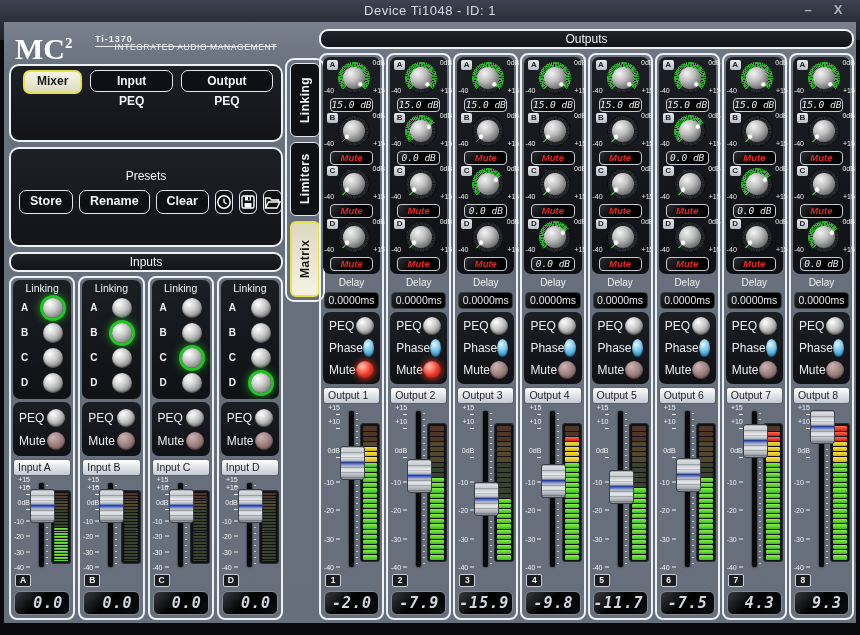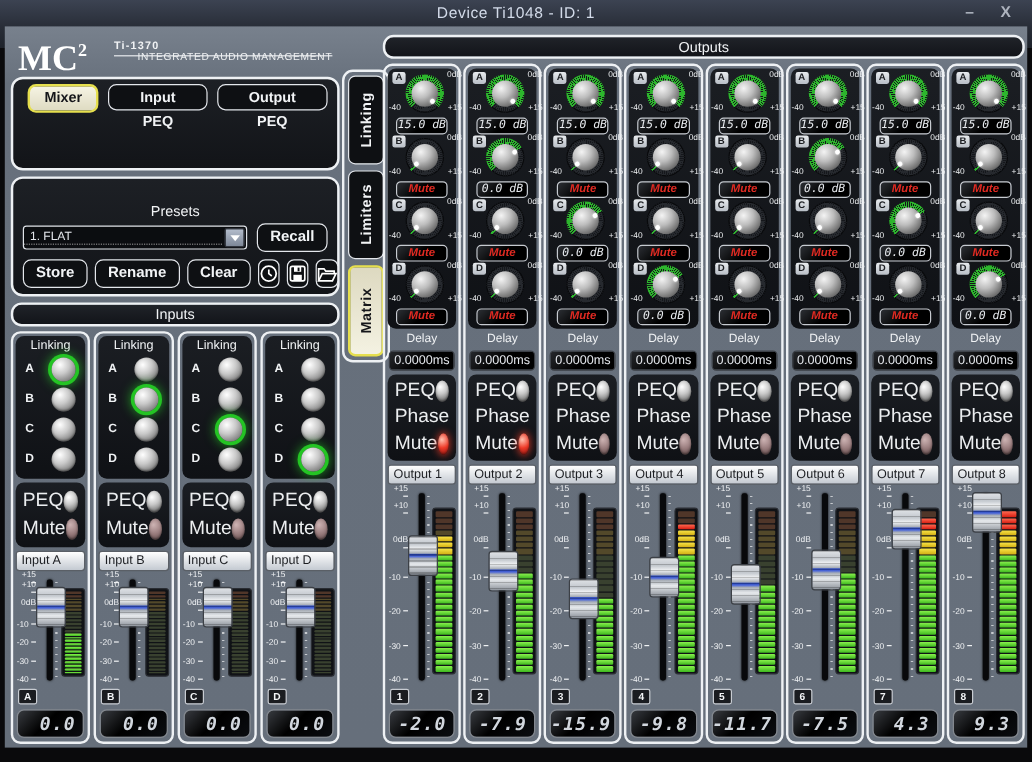--- a/index.html
+++ b/index.html
@@ -42,21 +42,21 @@
   .dbox{background:linear-gradient(#1b1e23,#0f1115);border-radius:7px;}
   .linkbox{padding:2px 4px 4px;}
   .linkhead{text-align:center;color:#f0f2f4;font-size:10.5px;height:13px;}
   .linkrow{display:flex;align-items:center;height:25px;padding-left:4px;}
   .linkletter{width:12px;color:#f0f2f4;font-size:10px;font-weight:bold;}
   .ball{border-radius:50%;background:radial-gradient(circle at 35% 30%,#ffffff,#c9c9c9 40%,#8a8a8a 72%,#555);box-shadow:inset 0 -1px 2px rgba(0,0,0,.5);}
   .lball{width:20px;height:20px;margin-left:10px;}
   .lball.on{box-shadow:0 0 0 3px #24c424,0 0 9px 3px rgba(40,220,40,.65);}
   .pmbox{padding:4px 6px;}
   .pmrow{display:flex;align-items:center;justify-content:space-between;height:23px;}
-  .pmlabel{color:#eceef0;font-size:16px;}
+  .pmlabel{color:#eceef0;font-size:12px;}
   .pmball{width:18px;height:18px;}
   .ball.dullred{background:radial-gradient(circle at 35% 30%,#cdb3b3,#96797a 55%,#5c4747);}
   .ball.red{background:radial-gradient(circle at 35% 30%,#ffc0ae,#ef3a28 50%,#8c1410);box-shadow:0 0 6px 1px rgba(240,60,40,.7),inset 0 -1px 2px rgba(0,0,0,.4);}
   .ball.blue{background:radial-gradient(circle at 35% 30%,#e2f6ff,#62bdea 52%,#1f6e9e);}
   .nameplate{height:15px;line-height:15px;background:linear-gradient(#ffffff,#c4cad2);border:1px solid #5a5f66;border-radius:3px;color:#1c1e22;font-size:10.5px;padding-left:4px;}
   
   .fzone{flex:1;position:relative;}
   .frail{position:absolute;left:0;right:0;top:4px;bottom:4px;}
   .fsl{position:absolute;left:0;width:17px;text-align:right;font-size:7px;color:#f0f2f4;transform:translateY(-50%);}
   .fsl::after{content:"";display:inline-block;width:4px;height:1px;background:#f0f2f4;margin:0 0 2px 2px;}
@@ -119,29 +119,20 @@
       <div class="panel devpanel">
         <div class="tabrow">
           <div class="tabbtn active">Mixer</div>
           <div class="tabbtn">Input PEQ</div>
           <div class="tabbtn">Output PEQ</div>
         </div>
       </div>
 
       <div class="panel prepanel">
         <div class="prehead">Presets</div>
-        <div class="prerow1">
-          <div class="pselect">
-            <span class="pseltext">1. FLAT</span>
-            <span class="parrow">
-                <span></span>
-              </span>
-          </div>
-          <div class="pbtn">Recall</div>
-        </div>
         <div class="prerow2">
           <div class="pbtn">Store</div>
           <div class="pbtn">Rename</div>
           <div class="pbtn">Clear</div>
           <div class="iconbtn">
             <svg width="16" height="16" viewBox="0 0 16 16">
                 <circle cx="8" cy="8" r="6.2" fill="none" stroke="#fff" stroke-width="1.5"></circle>
                 <path d="M8 4.5 V8 L10.5 10" fill="none" stroke="#fff" stroke-width="1.4"></path>
               </svg>
           </div>

